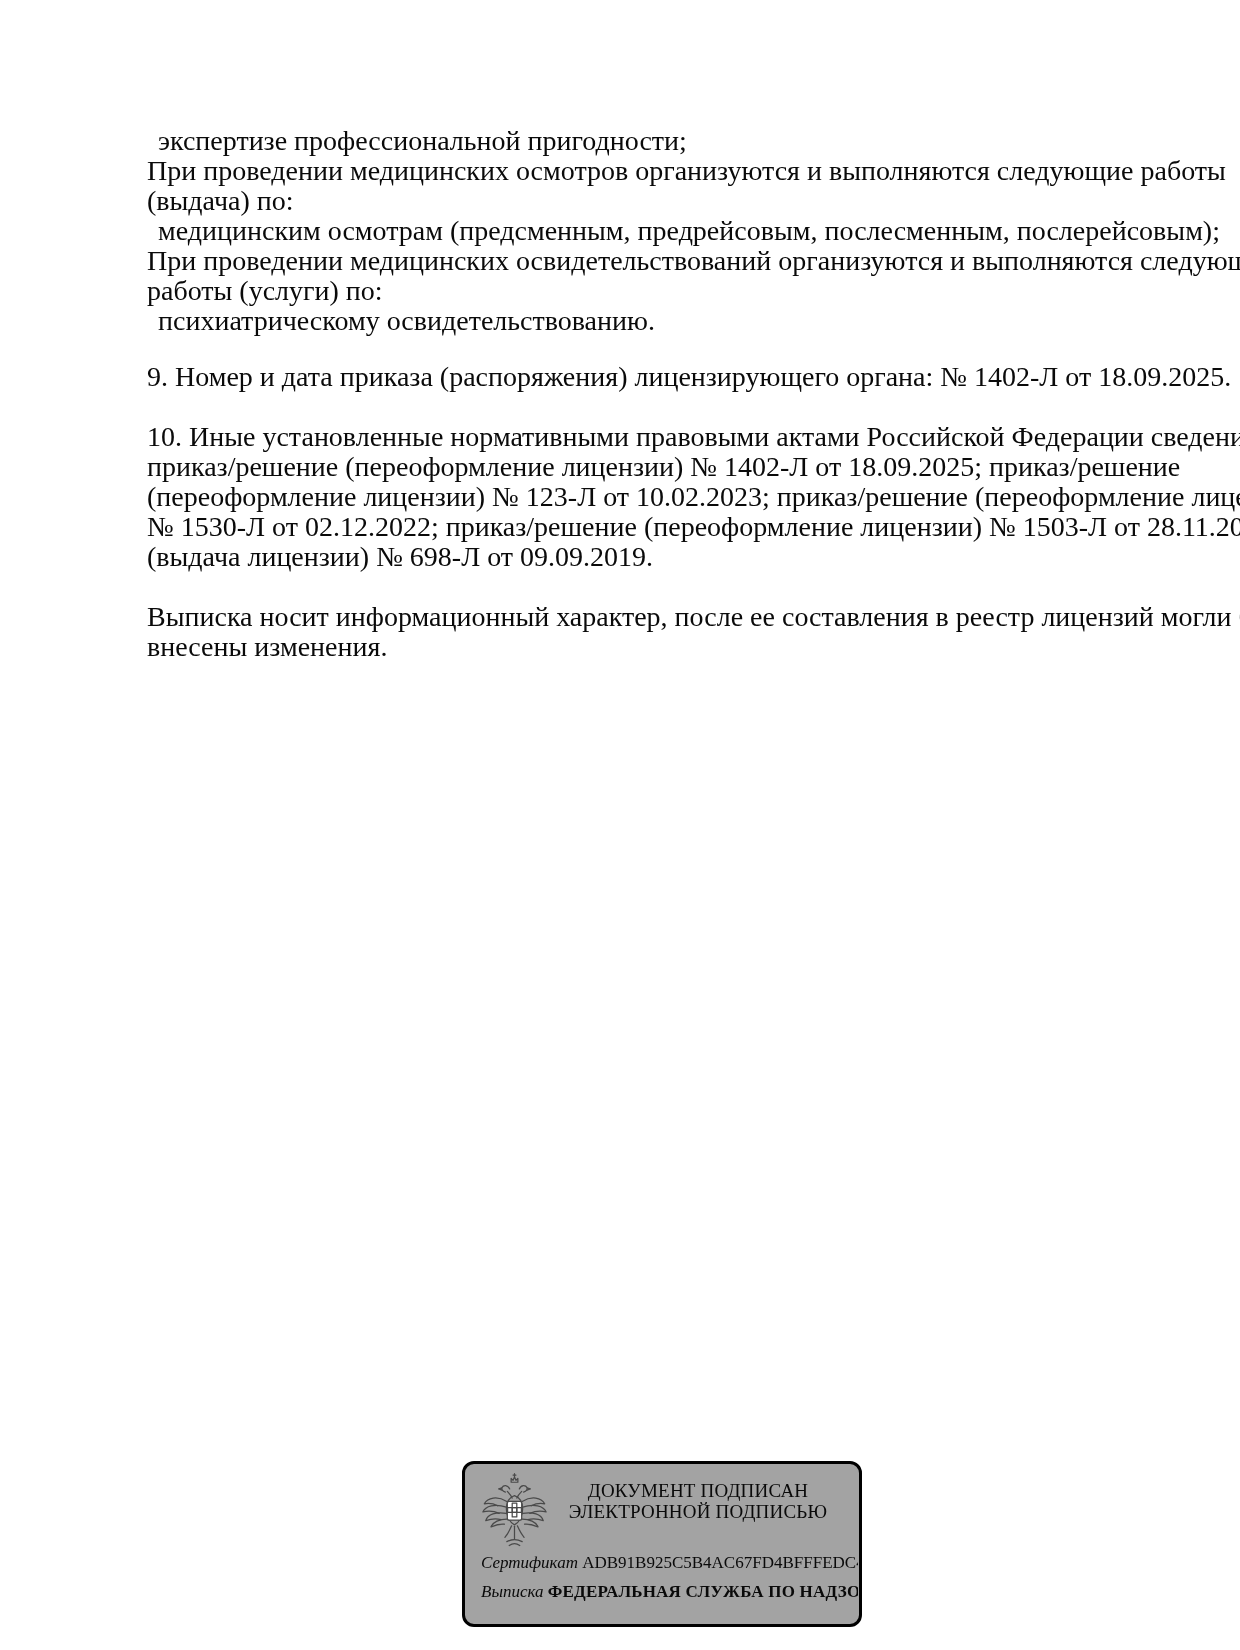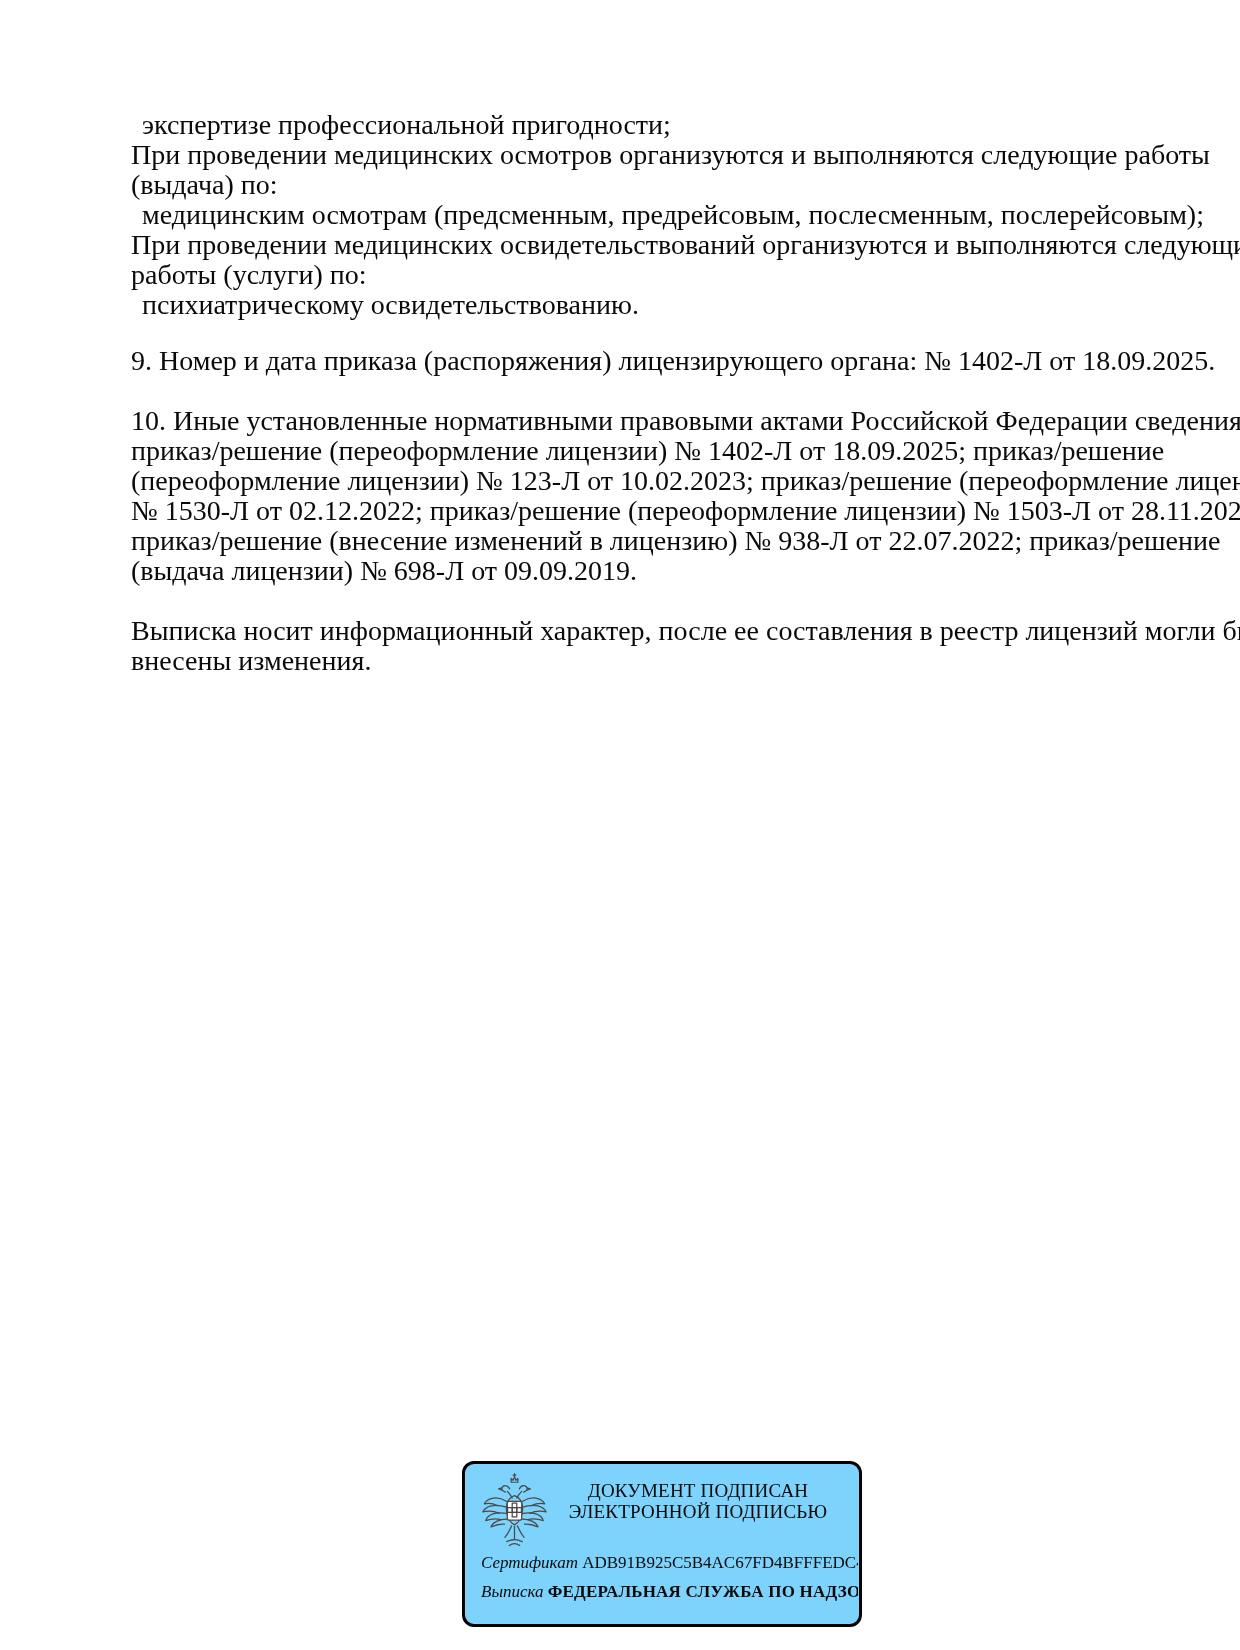--- a/index.html
+++ b/index.html
@@ -13,37 +13,37 @@
     color: #0a0a0a;
   }
   .doc-text {
     position: absolute;
     left: 131px;
     top: 110px;
     width: 1090px;
     font-size: 28px;
     line-height: 30px;
   }
-  .para { margin: 0; }
+  .para { margin: 16px; }
   .para + .para { margin-top: 30px; }
   .para.after-services { margin-top: 26px; }
   .line { white-space: nowrap; }
   .line.indent { padding-left: 11px; }
 
   
   .stamp {
     position: absolute;
     left: 462px;
     top: 1461px;
     width: 400px;
     height: 166px;
     border: 3px solid #000000;
     border-radius: 12px;
     box-sizing: border-box;
-    background: #7dd3fc;
+    background: #a3a3a3;
   }
   .stamp-eagle {
     position: absolute;
     left: 15px;
     top: 8px;
     width: 69px;
     height: 78px;
   }
   .stamp-title {
     position: absolute;
@@ -87,21 +87,20 @@
 
     <div class="para after-services">
       <div class="line">9. Номер и дата приказа (распоряжения) лицензирующего органа: № 1402-Л от 18.09.2025.</div>
     </div>
 
     <div class="para">
       <div class="line">10. Иные установленные нормативными правовыми актами Российской Федерации сведения:</div>
       <div class="line">приказ/решение (переоформление лицензии) № 1402-Л от 18.09.2025; приказ/решение</div>
       <div class="line">(переоформление лицензии) № 123-Л от 10.02.2023; приказ/решение (переоформление лицензии)</div>
       <div class="line">№ 1530-Л от 02.12.2022; приказ/решение (переоформление лицензии) № 1503-Л от 28.11.2022;</div>
-      <div class="line">приказ/решение (внесение изменений в лицензию) № 938-Л от 22.07.2022; приказ/решение</div>
       <div class="line">(выдача лицензии) № 698-Л от 09.09.2019.</div>
     </div>
 
     <div class="para">
       <div class="line">Выписка носит информационный характер, после ее составления в реестр лицензий могли быть</div>
       <div class="line">внесены изменения.</div>
     </div>
 
   </div>
 

